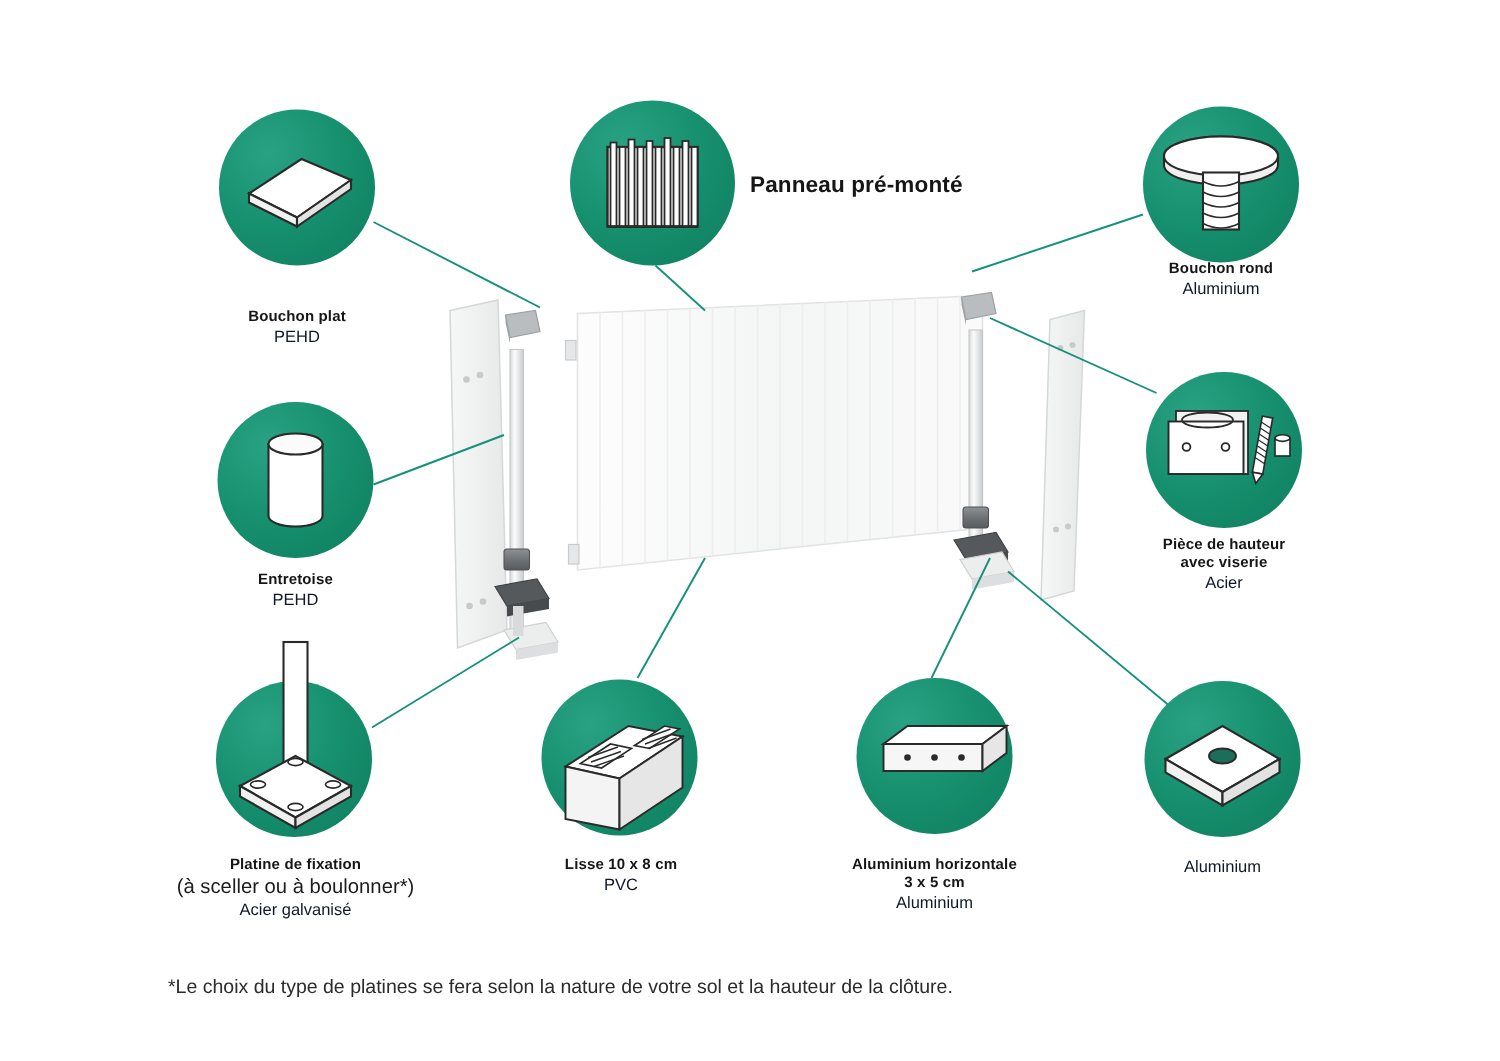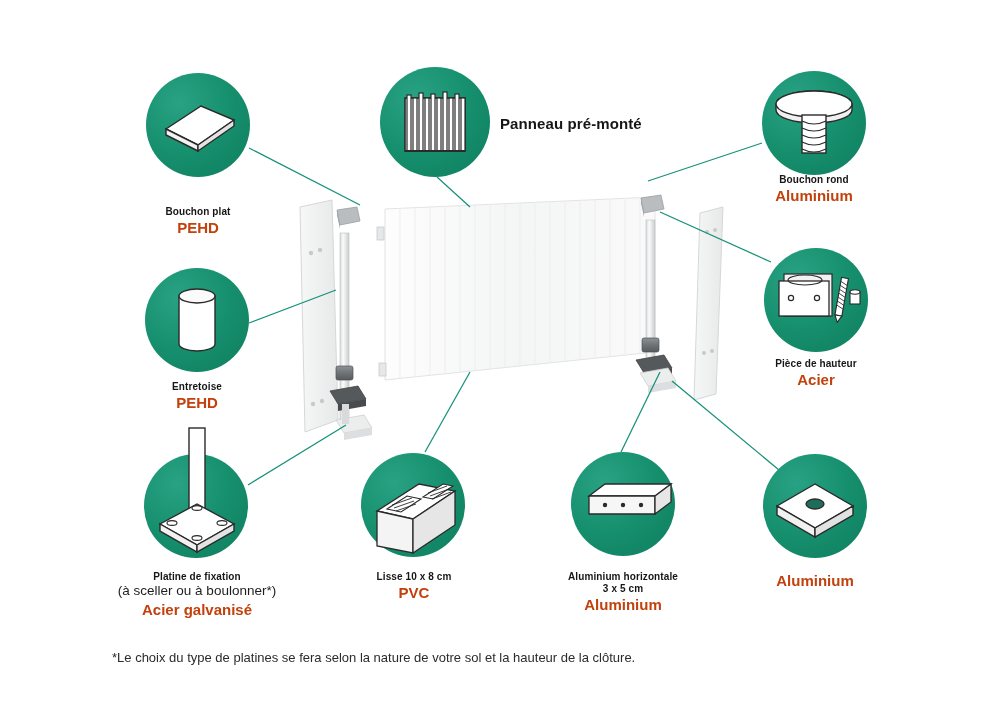--- a/index.html
+++ b/index.html
@@ -44,23 +44,23 @@
     color:#161616;
   }
   .label .sub{
     font-size:13.5px;
     display:block;
     color:#1d1d1d;
     font-weight:normal;
   }
   .label .material{
     display:block;
-    font-size:15px;
-    color:#c2410c;
-    font-weight:bold;
+    font-size:11px;
+    color:#0f172a;
+    font-weight:normal;
     margin-top:1px;
   }
   .label.plain .title{font-size:15px;}
 
   .footnote{
     position:absolute;
     left:112px;top:650px;
     font-size:13px;
     color:#2b2b2b;
     white-space:nowrap;
@@ -352,20 +352,21 @@
       <span class="material">Aluminium</span>
     </div>
 
     <div class="label" style="left:714px;top:174px;width:200px;">
       <span class="title">Bouchon rond</span>
       <span class="material">Aluminium</span>
     </div>
 
     <div class="label" style="left:716px;top:358px;width:200px;">
       <span class="title">Pièce de hauteur</span>
+      <span class="title">avec viserie</span>
       <span class="material">Acier</span>
     </div>
 
     <div class="label" style="left:715px;top:571px;width:200px;">
       <span class="material">Aluminium</span>
     </div>
 
     <div class="footnote">*Le choix du type de platines se fera selon la nature de votre sol et la hauteur de la clôture.</div>
   </div>
 

